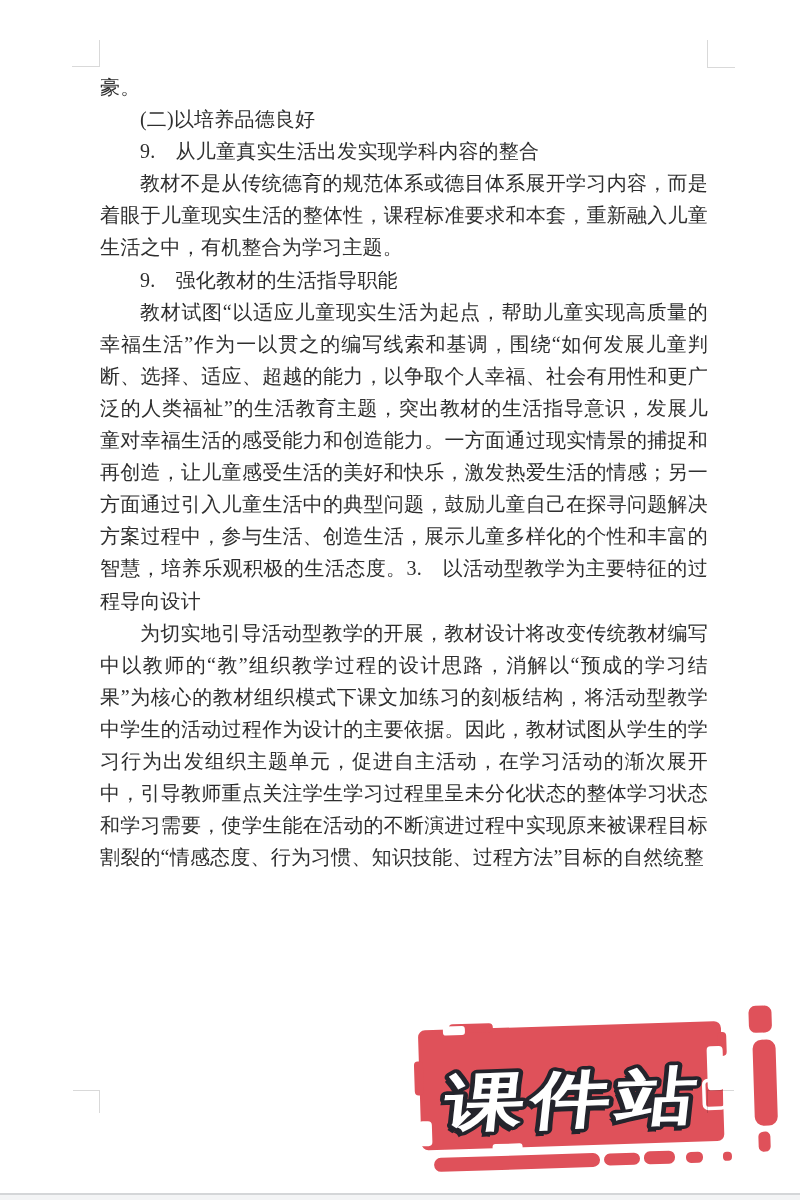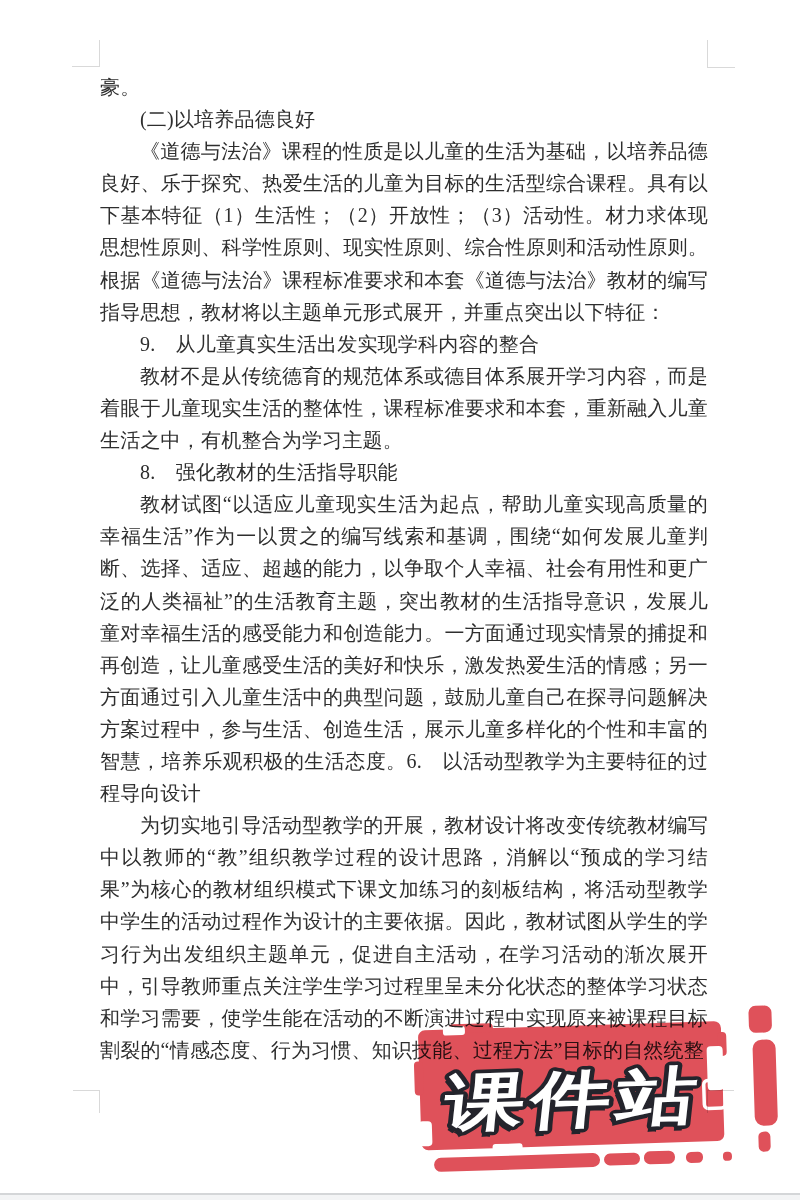--- a/index.html
+++ b/index.html
@@ -49,25 +49,24 @@
 <body>
 
 <div class="mark mark-tl"></div>
 <div class="mark mark-tr"></div>
 <div class="mark mark-bl"></div>
 <div class="mark mark-br"></div>
 
 <div class="page-text" style="color: rgb(46, 46, 46);">
   <p class="para">豪。</p>
   <p class="para ind">(二)以培养品德良好</p>
-  <p class="para ind">《道德与法治》课程的性质是以儿童的生活为基础，以培养品德良好、乐于探究、热爱生活的儿童为目标的生活型综合课程。具有以下基本特征（1）生活性；（2）开放性；（3）活动性。材力求体现思想性原则、科学性原则、现实性原则、综合性原则和活动性原则。根据《道德与法治》课程标准要求和本套《道德与法治》教材的编写指导思想，教材将以主题单元形式展开，并重点突出以下特征：</p>
   <p class="para ind">9.　从儿童真实生活出发实现学科内容的整合</p>
   <p class="para ind">教材不是从传统德育的规范体系或德目体系展开学习内容，而是着眼于儿童现实生活的整体性，课程标准要求和本套，重新融入儿童生活之中，有机整合为学习主题。</p>
-  <p class="para ind">8.　强化教材的生活指导职能</p>
-  <p class="para ind">教材试图“以适应儿童现实生活为起点，帮助儿童实现高质量的幸福生活”作为一以贯之的编写线索和基调，围绕“如何发展儿童判断、选择、适应、超越的能力，以争取个人幸福、社会有用性和更广泛的人类福祉”的生活教育主题，突出教材的生活指导意识，发展儿童对幸福生活的感受能力和创造能力。一方面通过现实情景的捕捉和再创造，让儿童感受生活的美好和快乐，激发热爱生活的情感；另一方面通过引入儿童生活中的典型问题，鼓励儿童自己在探寻问题解决方案过程中，参与生活、创造生活，展示儿童多样化的个性和丰富的智慧，培养乐观积极的生活态度。6.　以活动型教学为主要特征的过程导向设计</p>
+  <p class="para ind">9.　强化教材的生活指导职能</p>
+  <p class="para ind">教材试图“以适应儿童现实生活为起点，帮助儿童实现高质量的幸福生活”作为一以贯之的编写线索和基调，围绕“如何发展儿童判断、选择、适应、超越的能力，以争取个人幸福、社会有用性和更广泛的人类福祉”的生活教育主题，突出教材的生活指导意识，发展儿童对幸福生活的感受能力和创造能力。一方面通过现实情景的捕捉和再创造，让儿童感受生活的美好和快乐，激发热爱生活的情感；另一方面通过引入儿童生活中的典型问题，鼓励儿童自己在探寻问题解决方案过程中，参与生活、创造生活，展示儿童多样化的个性和丰富的智慧，培养乐观积极的生活态度。3.　以活动型教学为主要特征的过程导向设计</p>
   <p class="para ind">为切实地引导活动型教学的开展，教材设计将改变传统教材编写中以教师的“教”组织教学过程的设计思路，消解以“预成的学习结果”为核心的教材组织模式下课文加练习的刻板结构，将活动型教学中学生的活动过程作为设计的主要依据。因此，教材试图从学生的学习行为出发组织主题单元，促进自主活动，在学习活动的渐次展开中，引导教师重点关注学生学习过程里呈未分化状态的整体学习状态和学习需要，使学生能在活动的不断演进过程中实现原来被课程目标割裂的“情感态度、行为习惯、知识技能、过程方法”目标的自然统整</p>
 </div>
 
 <div class="stamp-wrap">
   <div class="stamp-bg">
     <svg width="400" height="195" viewBox="0 0 400 195" xmlns="http://www.w3.org/2000/svg">
       <g style="fill: rgb(223, 81, 90);">
 
         <rect x="27" y="27" width="303" height="120" rx="7"></rect>
         <rect x="22" y="58" width="9" height="34" rx="4"></rect>

